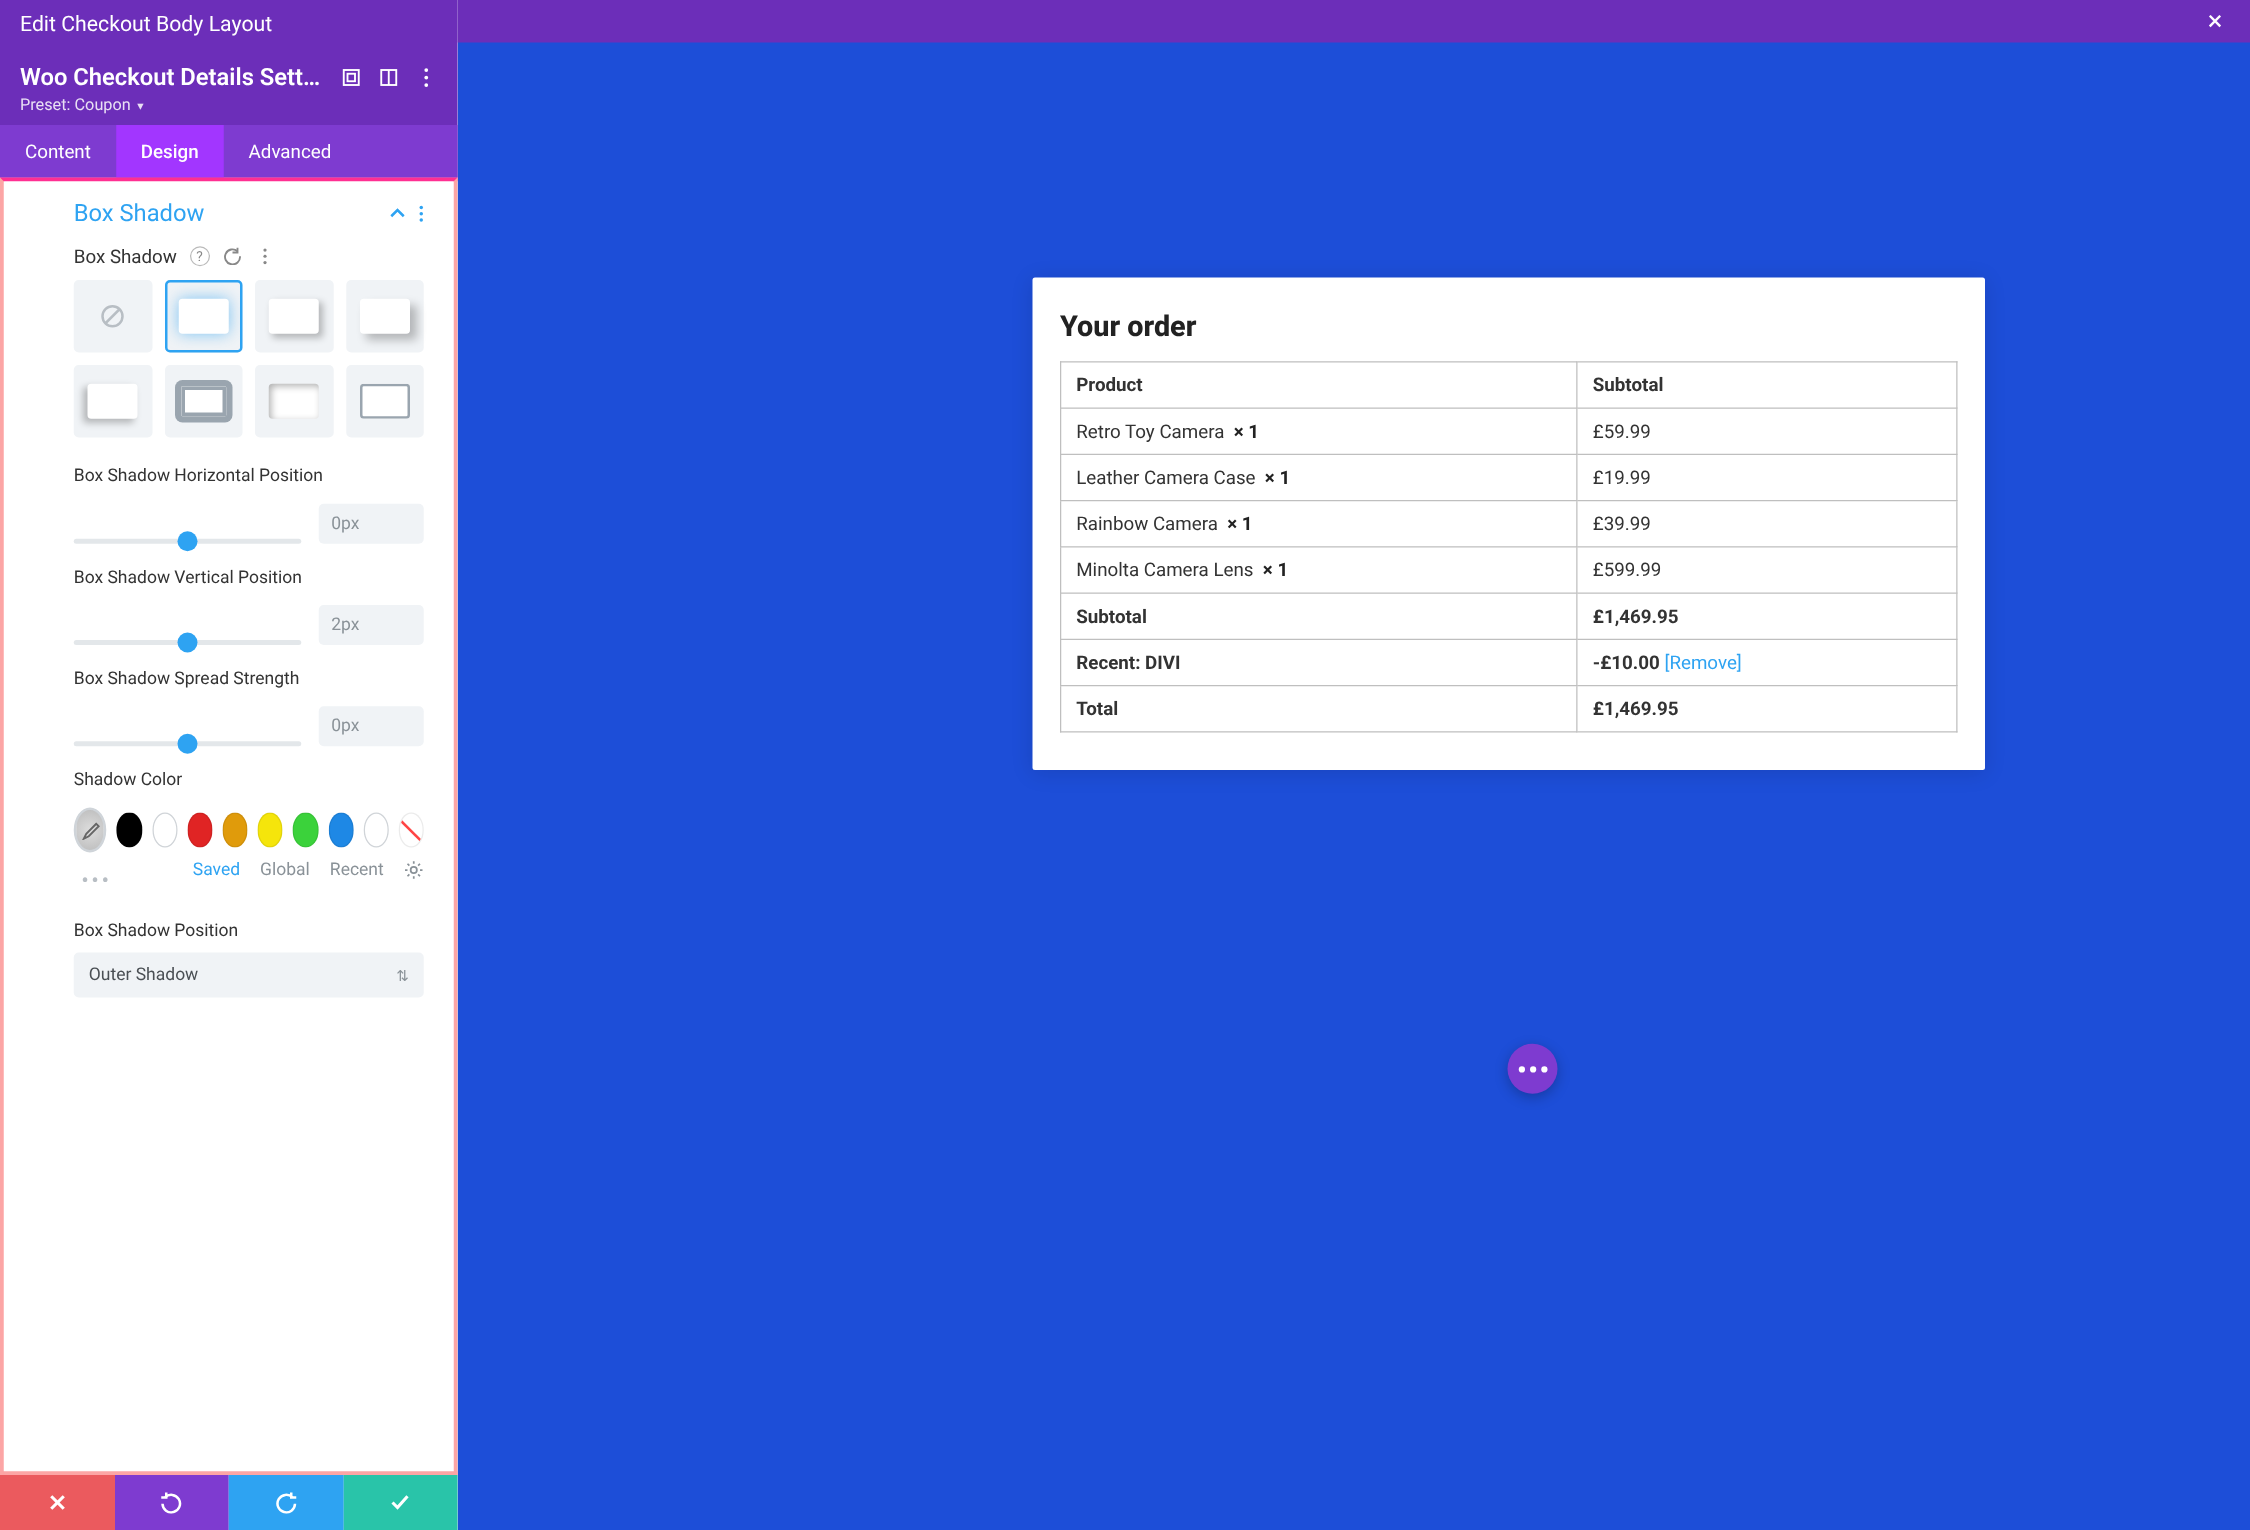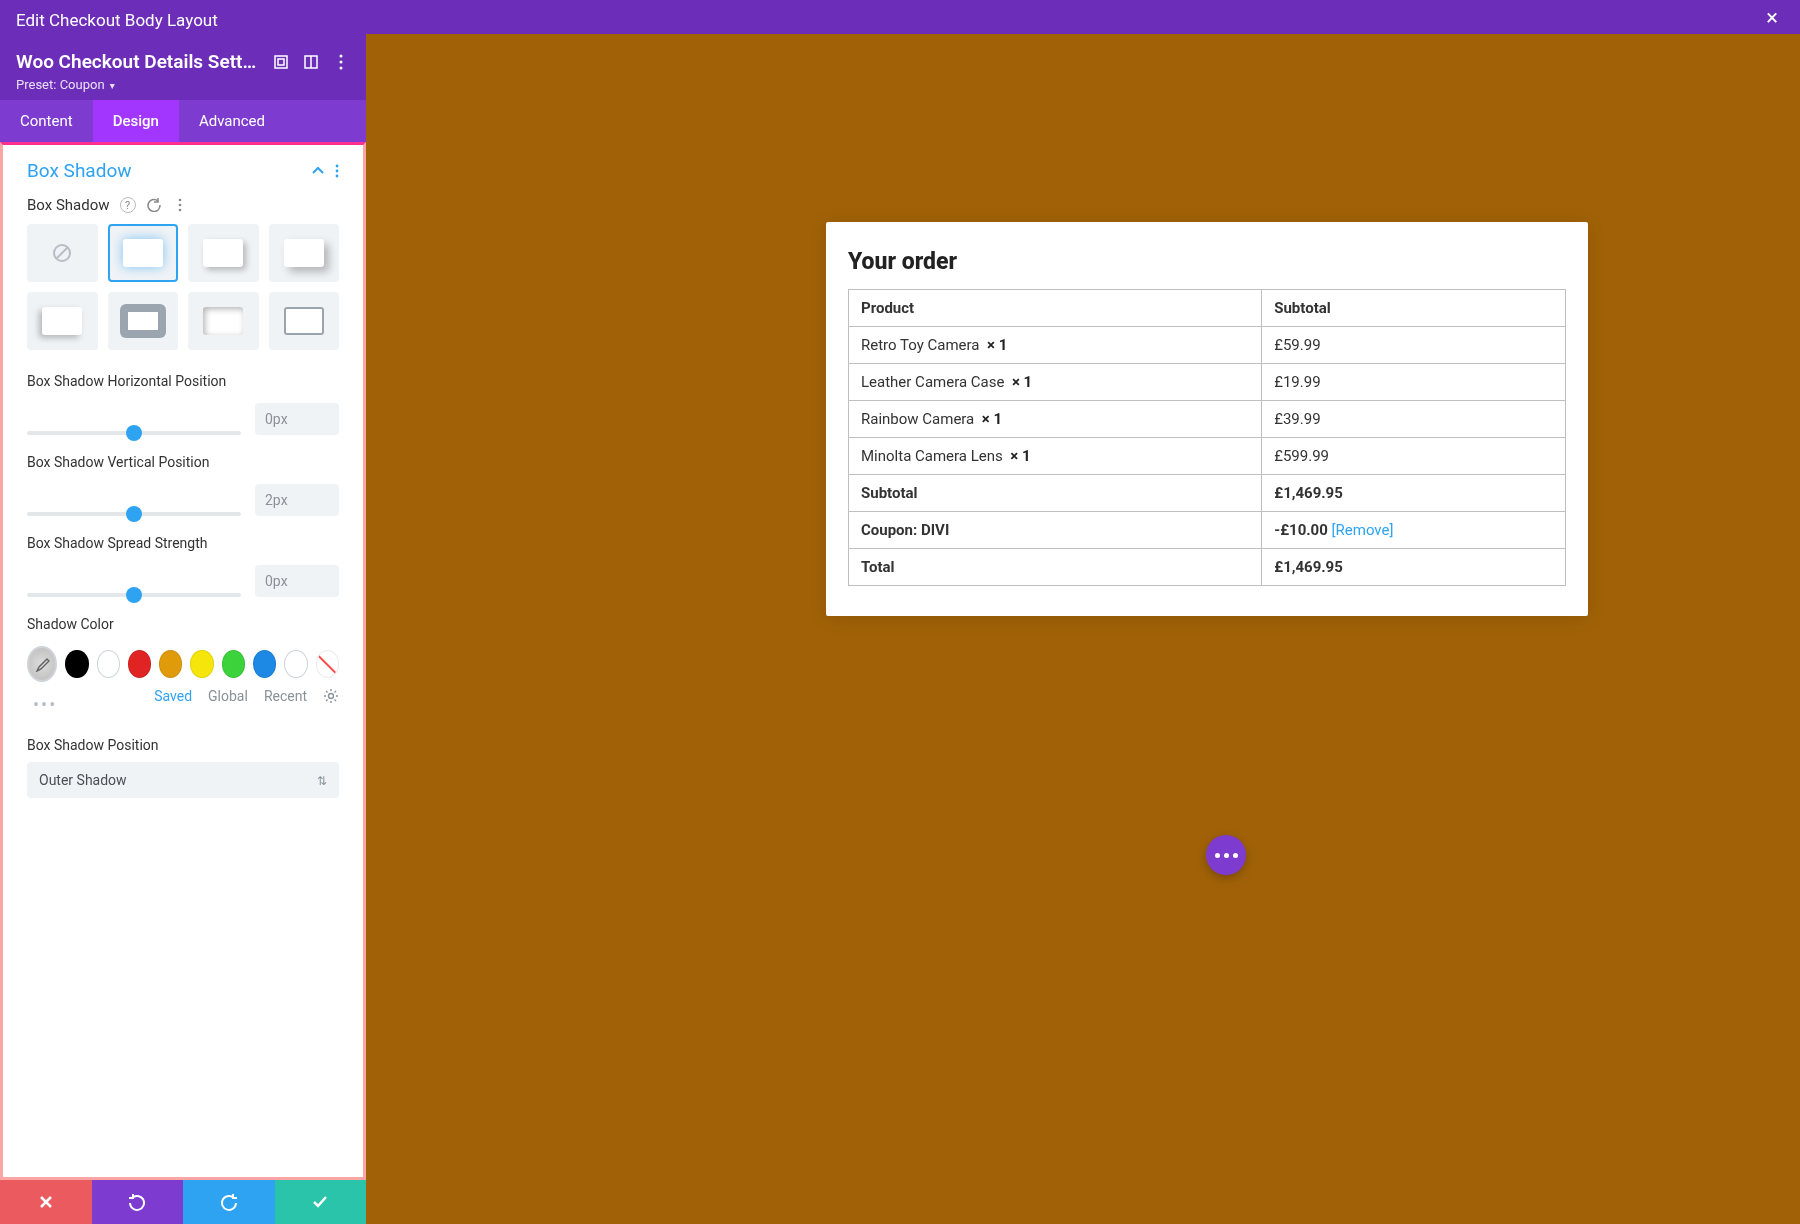--- a/index.html
+++ b/index.html
@@ -17,21 +17,21 @@
 .module-title { font-size:19px; font-weight:600; flex:1; white-space:nowrap; overflow:hidden; text-overflow:ellipsis; }
 .module-icon { width:18px; height:18px; display:flex; align-items:center; justify-content:center; cursor:pointer; }
 .preset-row { font-size:13px; opacity:.85; margin-top:4px; }
 .preset-row .chev { font-size:10px; margin-left:2px; }
 
 .tabs { display:flex; background:#7e3bd0; color:#fff; font-size:15px; }
 .tab { padding:12px 20px; cursor:pointer; }
 .tab.active { background:#a236ff; font-weight:500; }
 
 
-.panel-body { flex:1; overflow-y:auto; border:3px solid #fca5a5; border-top:3px solid #ff2f92; position:relative; }
+.panel-body { flex:1; overflow-y:auto; border:3px solid #fca5a5; border-top:3px solid #ff2f92; position:relative;padding-left:32px; }
 .panel-body-inner { padding:14px 24px 20px; }
 
 .section-header { display:flex; align-items:center; justify-content:space-between; color:#2ea3f2; font-size:19px; margin-bottom:14px; }
 .section-header .right-ctrls { display:flex; gap:10px; align-items:center; color:#2ea3f2; }
 .chevron-up { width:14px; height:14px; }
 
 .field-label-row { display:flex; align-items:center; gap:10px; font-size:15px; color:#333; margin-bottom:10px; }
 .help-icon,.reset-icon,.kebab-icon { width:16px; height:16px; border:1px solid #bbb; border-radius:50%; font-size:11px; display:flex; align-items:center; justify-content:center; color:#888; cursor:pointer; }
 .reset-icon,.kebab-icon { border:none; }
 
@@ -78,21 +78,21 @@
 
 
 .panel-footer { display:flex; height:44px; }
 .fbtn { flex:1; display:flex; align-items:center; justify-content:center; color:#fff; cursor:pointer; }
 .fbtn.red { background:#eb5a5e; }
 .fbtn.purple { background:#7e3bd0; }
 .fbtn.blue { background:#2ea3f2; }
 .fbtn.green { background:#29c4a9; }
 
 
-.preview { flex:1; position:relative; background:#a16207; }
+.preview { flex:1; position:relative; background:#1d4ed8; }
 .order-card { position:absolute; left:460px; top:222px; width:762px; background:#fff; padding:26px 22px 30px; box-shadow:0 2px 18px rgba(0,0,0,.12); border-radius:2px; }
 .order-card h2 { font-size:23px; font-weight:800; color:#222; margin-bottom:14px; }
 table.order { width:100%; border-collapse:collapse; font-size:15px; color:#333; }
 table.order th, table.order td { border:1px solid #bfbfbf; padding:9px 12px; text-align:left; }
 table.order th { font-weight:700; }
 .qty { color:#222; font-weight:700; }
 .bold { font-weight:700; }
 .remove-link { color:#2ea3f2; }
 
 .fab { position:absolute; left:840px; top:835px; width:40px; height:40px; border-radius:50%; background:#7e3bd0; display:flex; align-items:center; justify-content:center; color:#fff; cursor:pointer; box-shadow:0 3px 10px rgba(0,0,0,.25); }
@@ -345,21 +345,21 @@
               <td>Minolta Camera Lens &nbsp;<span class="qty">× 1</span></td>
               <td>£599.99</td>
             </tr>
           </tbody>
         <tfoot>
           <tr>
               <td class="bold">Subtotal</td>
               <td class="bold">£1,469.95</td>
             </tr>
           <tr>
-              <td class="bold">Coupon: DIVI</td>
+              <td class="bold">Recent: DIVI</td>
               <td><span class="bold">-£10.00</span> <span class="remove-link">[Remove]</span></td>
             </tr>
           <tr>
               <td class="bold">Total</td>
               <td class="bold">£1,469.95</td>
             </tr>
         </tfoot>
       </table>
     </div>
 

